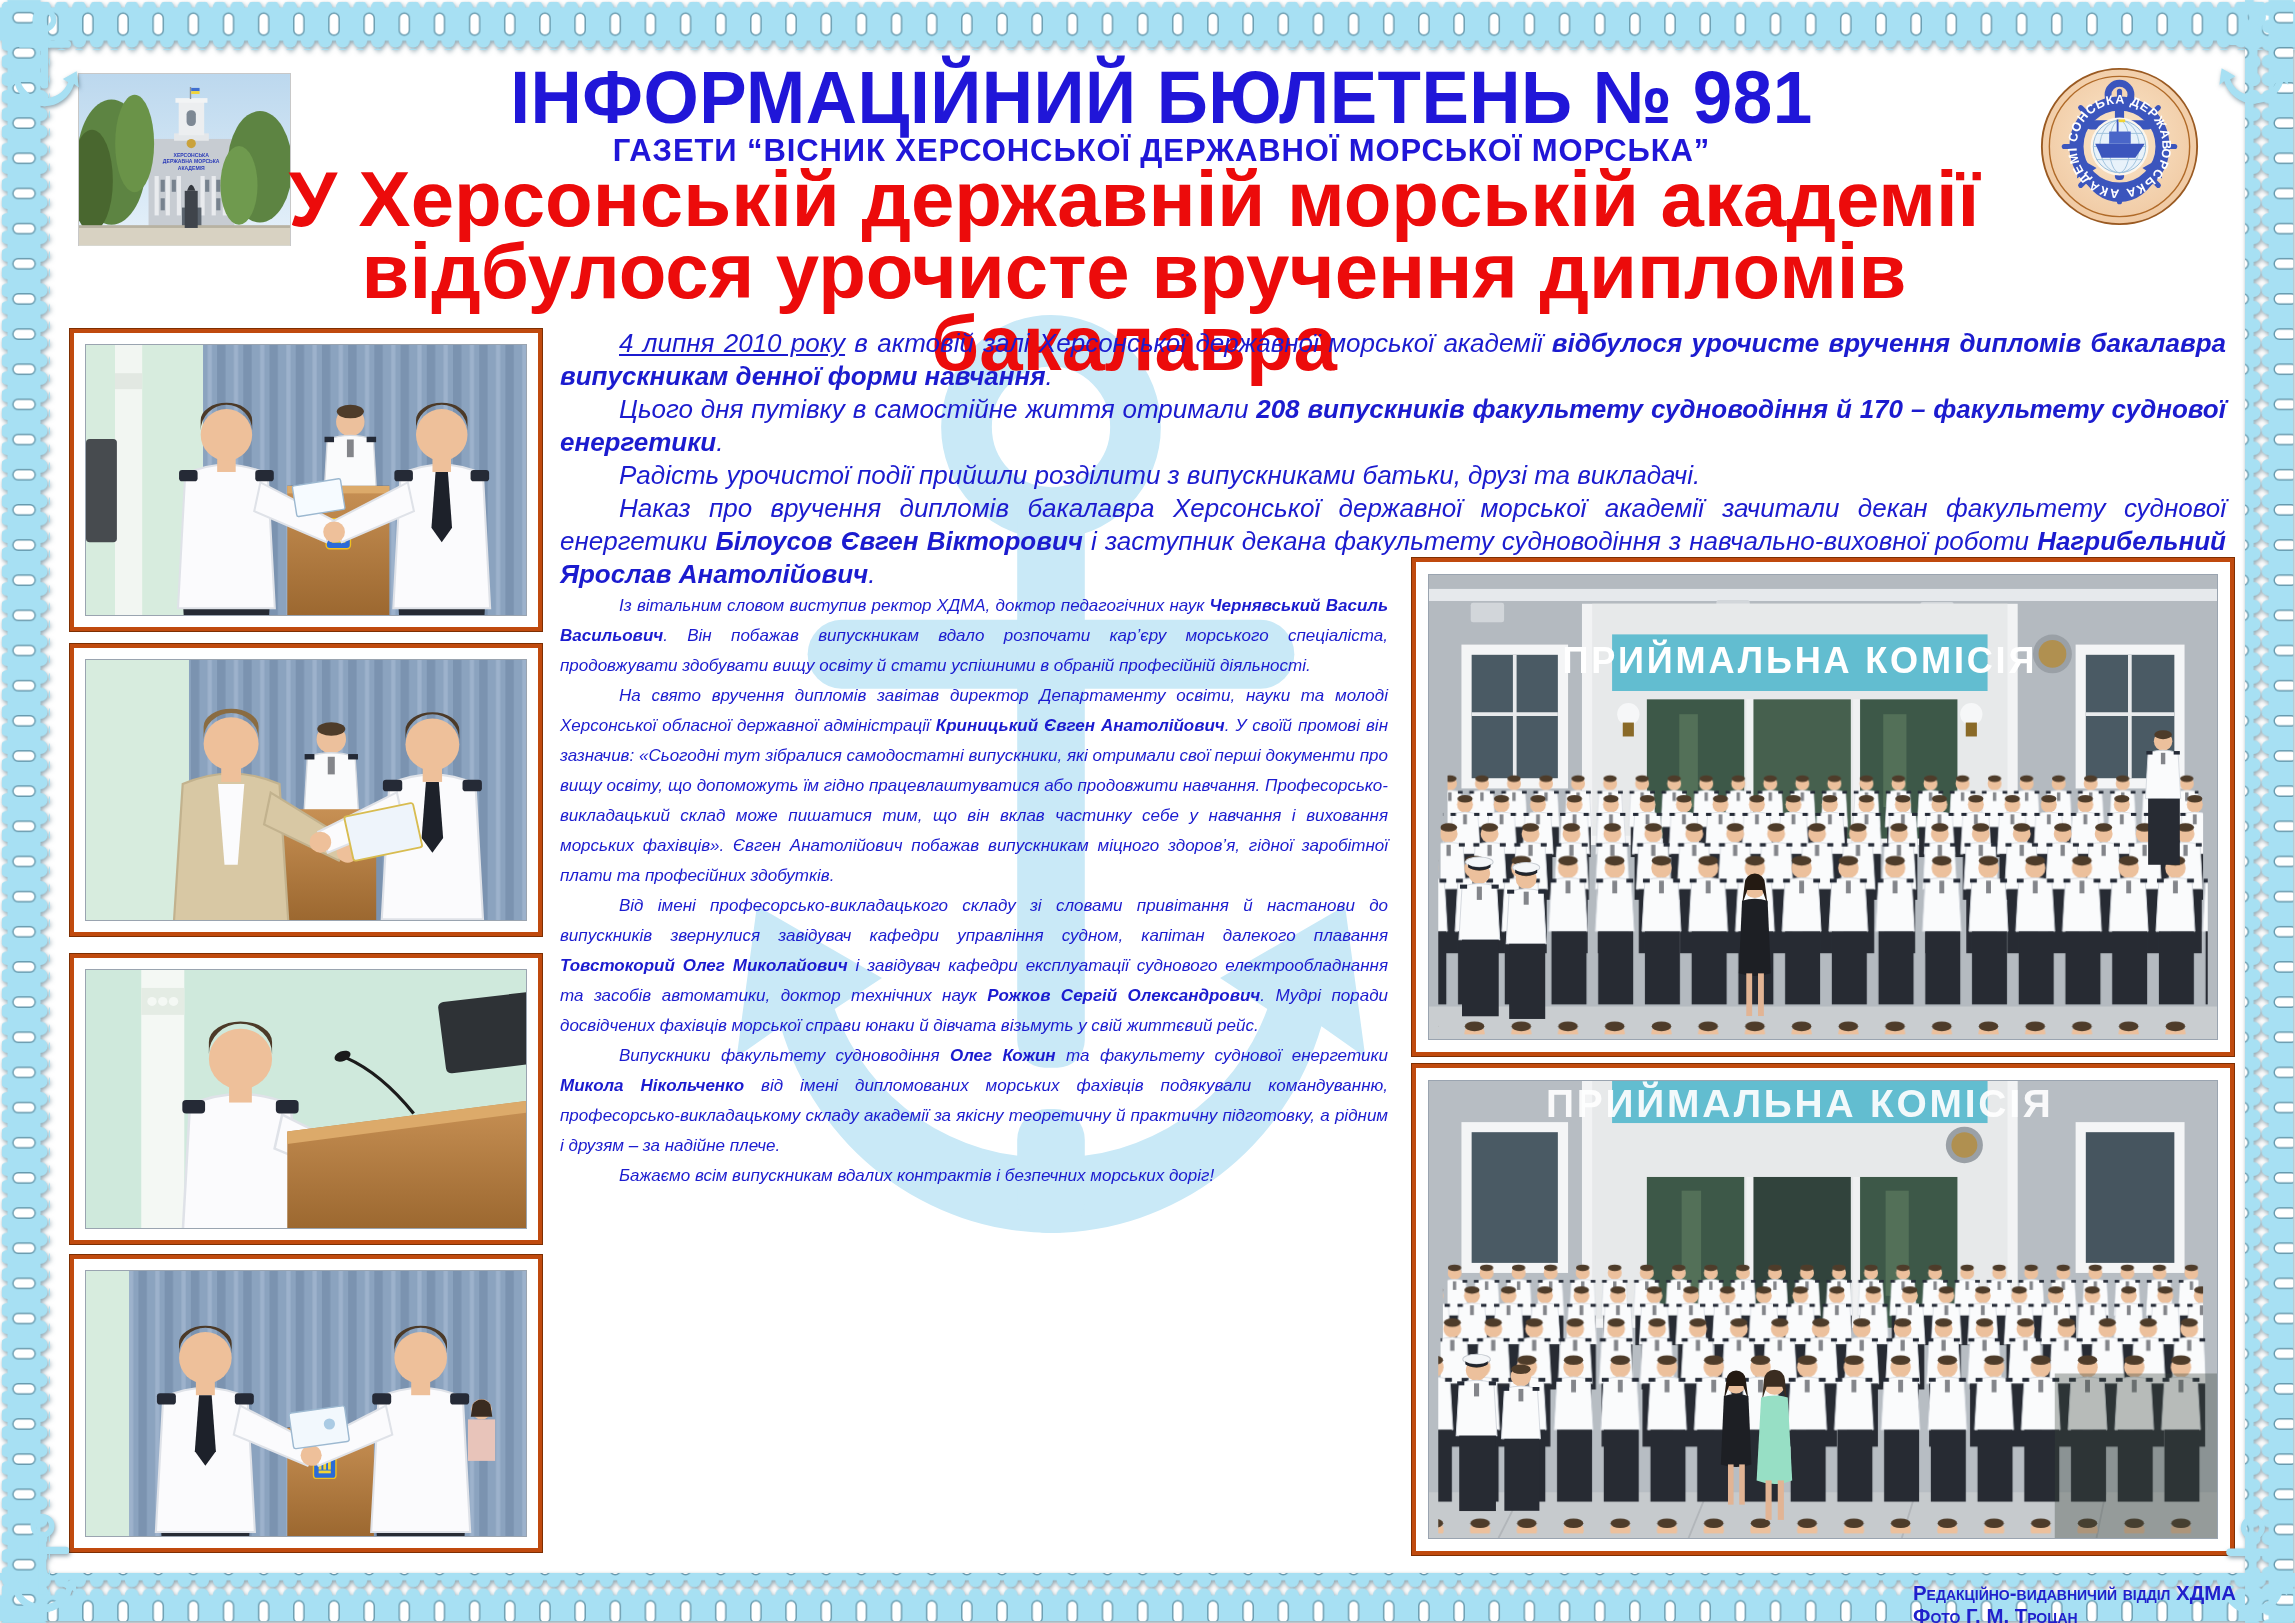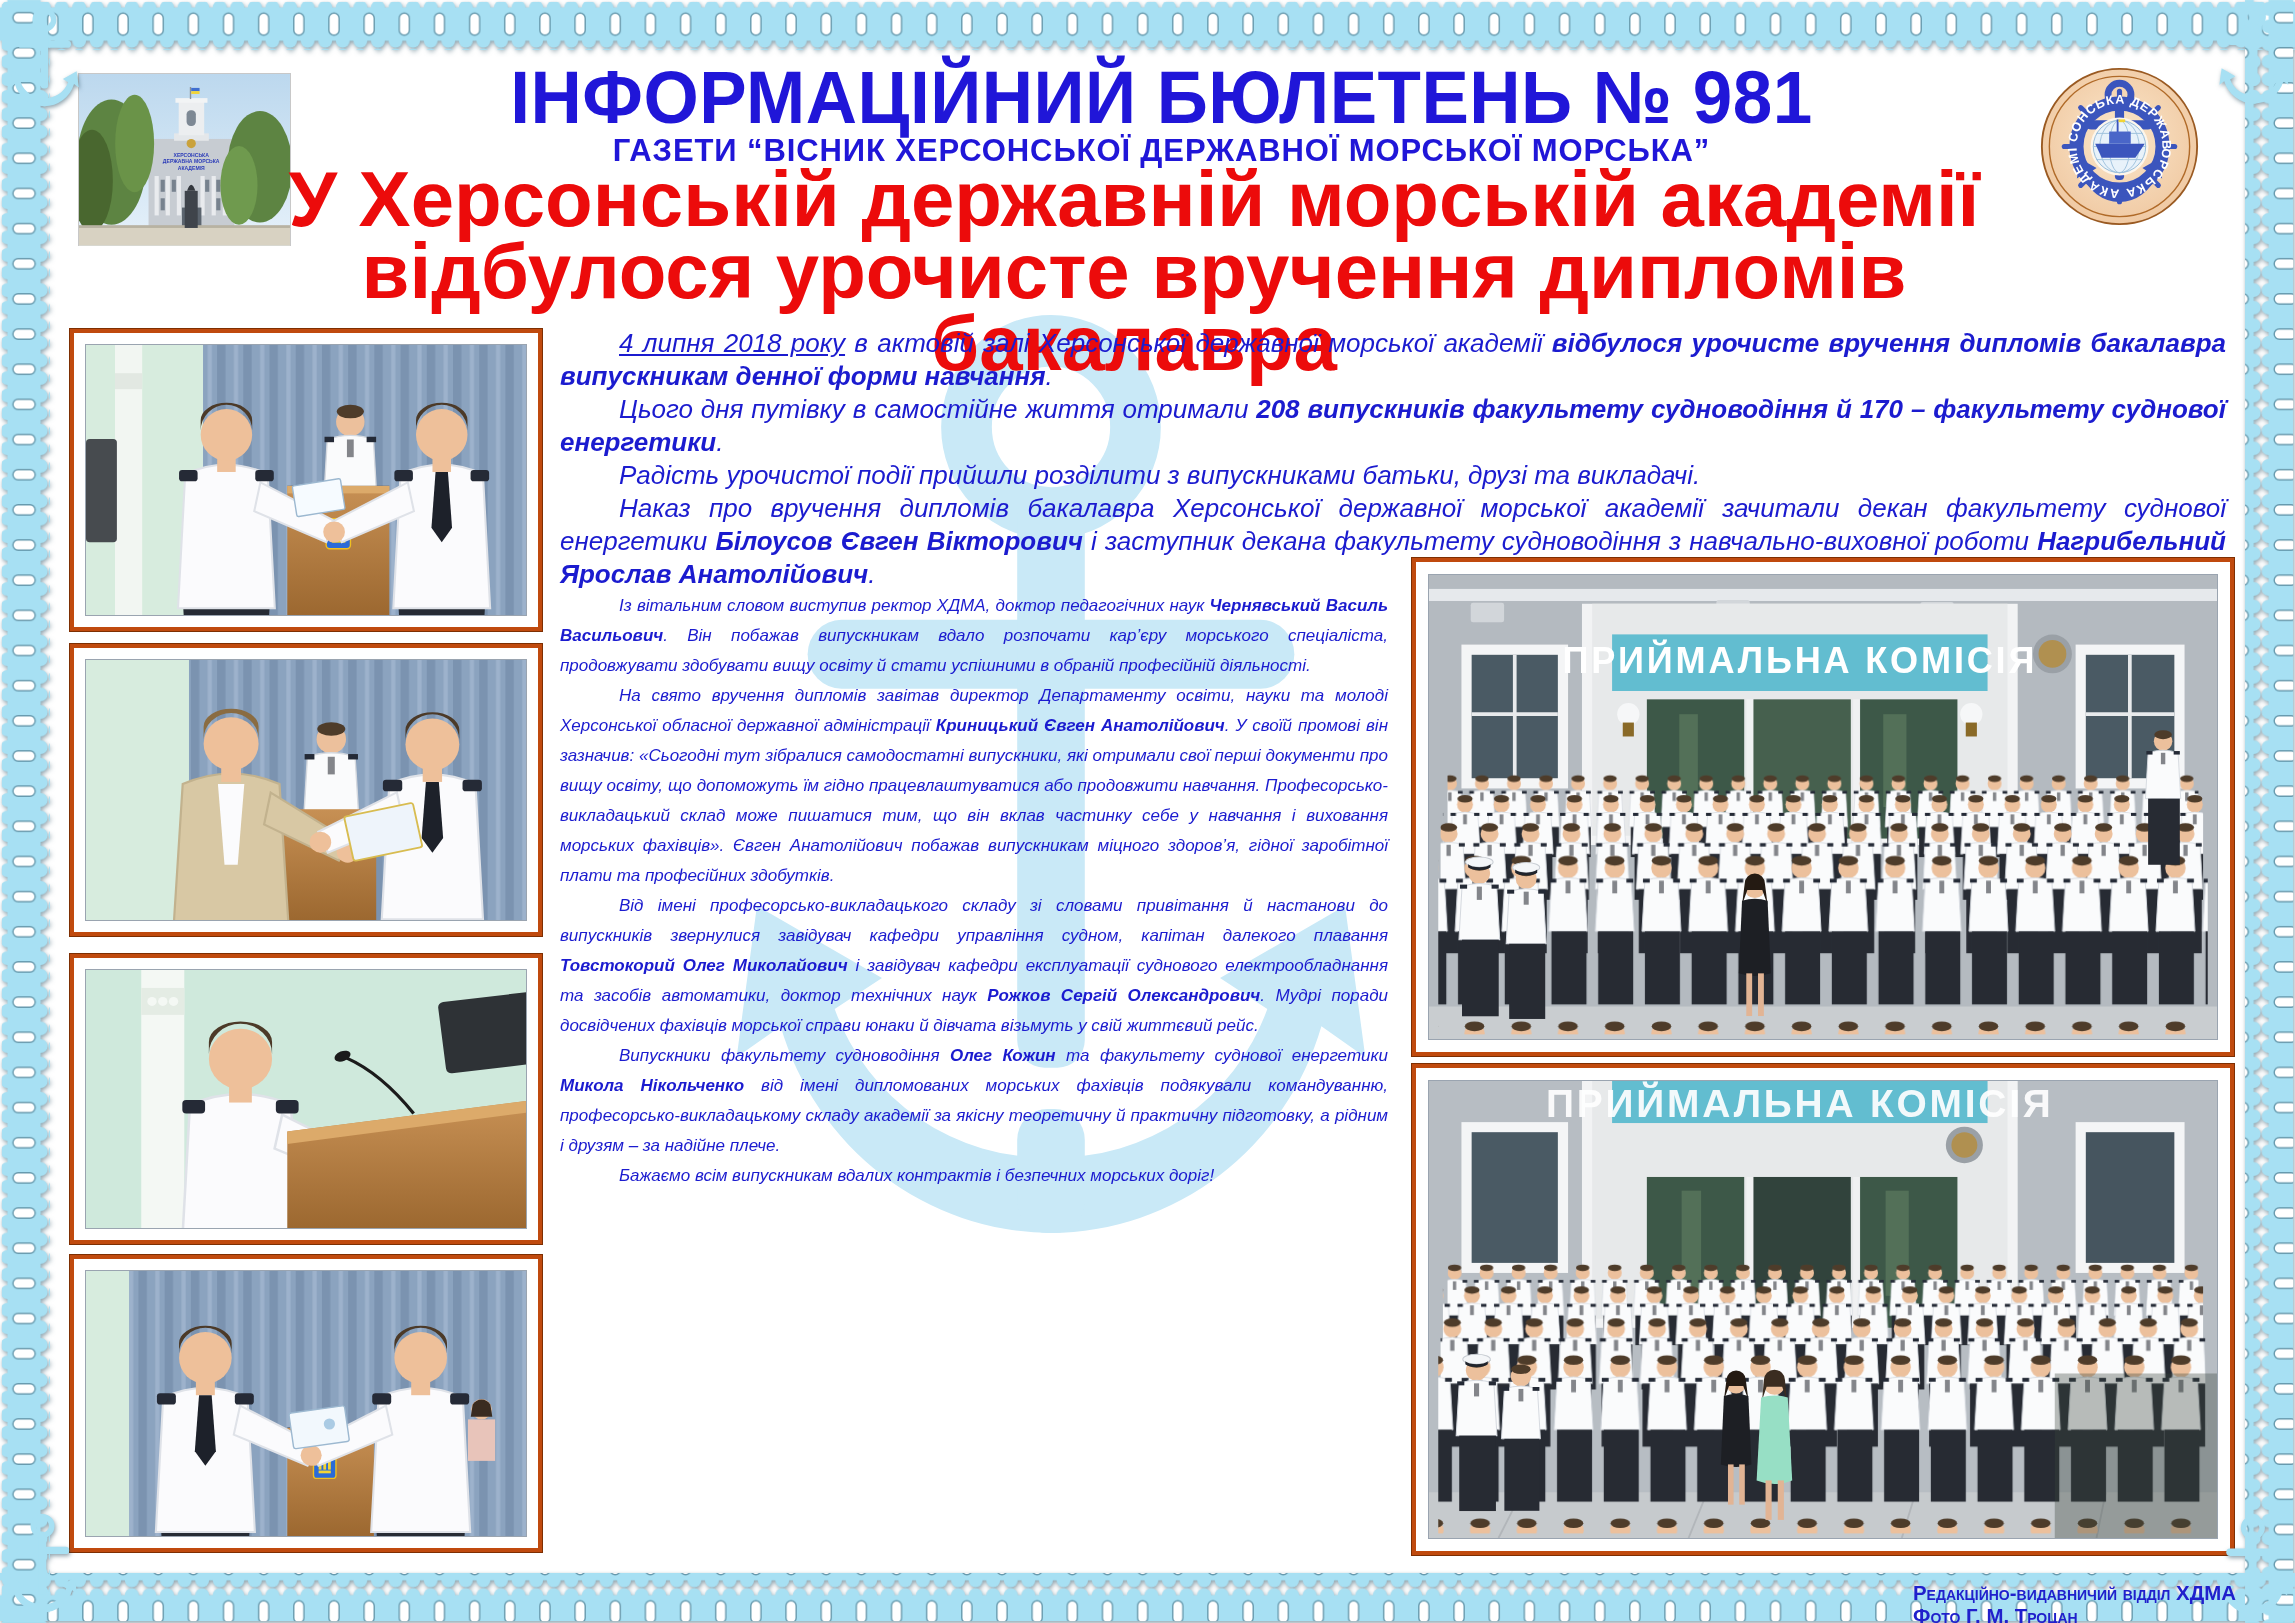--- a/index.html
+++ b/index.html
@@ -487,21 +487,21 @@
     <use href="#prsn" transform="translate(150,615) scale(1.05)"></use>
     <use href="#wDark" transform="translate(612,630) scale(1.1)"></use>
     <use href="#wMint" transform="translate(690,628) scale(1.2)"></use>
     <rect x="1350" y="640" width="350" height="360" fill="#3a443c" opacity=".35"></rect>
   </svg>
     </div>
 </div>
 
 <div id="article">
   <div class="sec1">
-    <p><span class="u">4 липня 2018 року</span><span> в актовій залі Херсонської державної морської академії </span><span class="b">відбулося урочисте вручення дипломів бакалавра випускникам денної форми навчання</span><span>.</span></p>
+    <p><span class="u">4 липня 2010 року</span><span> в актовій залі Херсонської державної морської академії </span><span class="b">відбулося урочисте вручення дипломів бакалавра випускникам денної форми навчання</span><span>.</span></p>
     <p><span>Цього дня путівку в самостійне життя отримали </span><span class="b">208 випускників факультету судноводіння й 170 – факультету суднової енергетики</span><span>.</span></p>
     <p><span>Радість урочистої події прийшли розділити з випускниками батьки, друзі та викладачі.</span></p>
     <p><span>Наказ про вручення дипломів бакалавра Херсонської державної морської академії зачитали декан факультету суднової енергетики </span><span class="b">Білоусов Євген Вікторович</span><span> і заступник декана факультету судноводіння з навчально-виховної роботи </span><span class="b">Нагрибельний Ярослав Анатолійович</span><span>.</span></p>
   </div>
   <div class="sec2">
     <p><span>Із вітальним словом виступив ректор ХДМА, доктор педагогічних наук </span><span class="b">Чернявський Василь Васильович</span><span>. Він побажав випускникам вдало розпочати кар’єру морського спеціаліста, продовжувати здобувати вищу освіту й стати успішними в обраній професійній діяльності.</span></p>
     <p><span>На свято вручення дипломів завітав директор Департаменту освіти, науки та молоді Херсонської обласної державної адміністрації </span><span class="b">Криницький Євген Анатолійович</span><span>. У своїй промові він зазначив: «Сьогодні тут зібралися самодостатні випускники, які отримали свої перші документи про вищу освіту, що допоможуть їм гідно працевлаштуватися або продовжити навчання. Професорсько-викладацький склад може пишатися тим, що він вклав частинку себе у навчання і виховання морських фахівців». Євген Анатолійович побажав випускникам міцного здоров’я, гідної заробітної плати та професійних здобутків.</span></p>
     <p><span>Від імені професорсько-викладацького складу зі словами привітання й настанови до випускників звернулися завідувач кафедри управління судном, капітан далекого плавання </span><span class="b">Товстокорий Олег Миколайович</span><span> і завідувач кафедри експлуатації суднового електрообладнання та засобів автоматики, доктор технічних наук </span><span class="b">Рожков Сергій Олександрович</span><span>. Мудрі поради досвідчених фахівців морської справи юнаки й дівчата візьмуть у свій життєвий рейс.</span></p>
     <p><span>Випускники факультету судноводіння </span><span class="b">Олег Кожин</span><span> та факультету суднової енергетики </span><span class="b">Микола Нікольченко</span><span> від імені дипломованих морських фахівців подякували командуванню, професорсько-викладацькому складу академії за якісну теоретичну й практичну підготовку, а рідним і друзям – за надійне плече.</span></p>
     <p><span>Бажаємо всім випускникам вдалих контрактів і безпечних морських доріг!</span></p>

